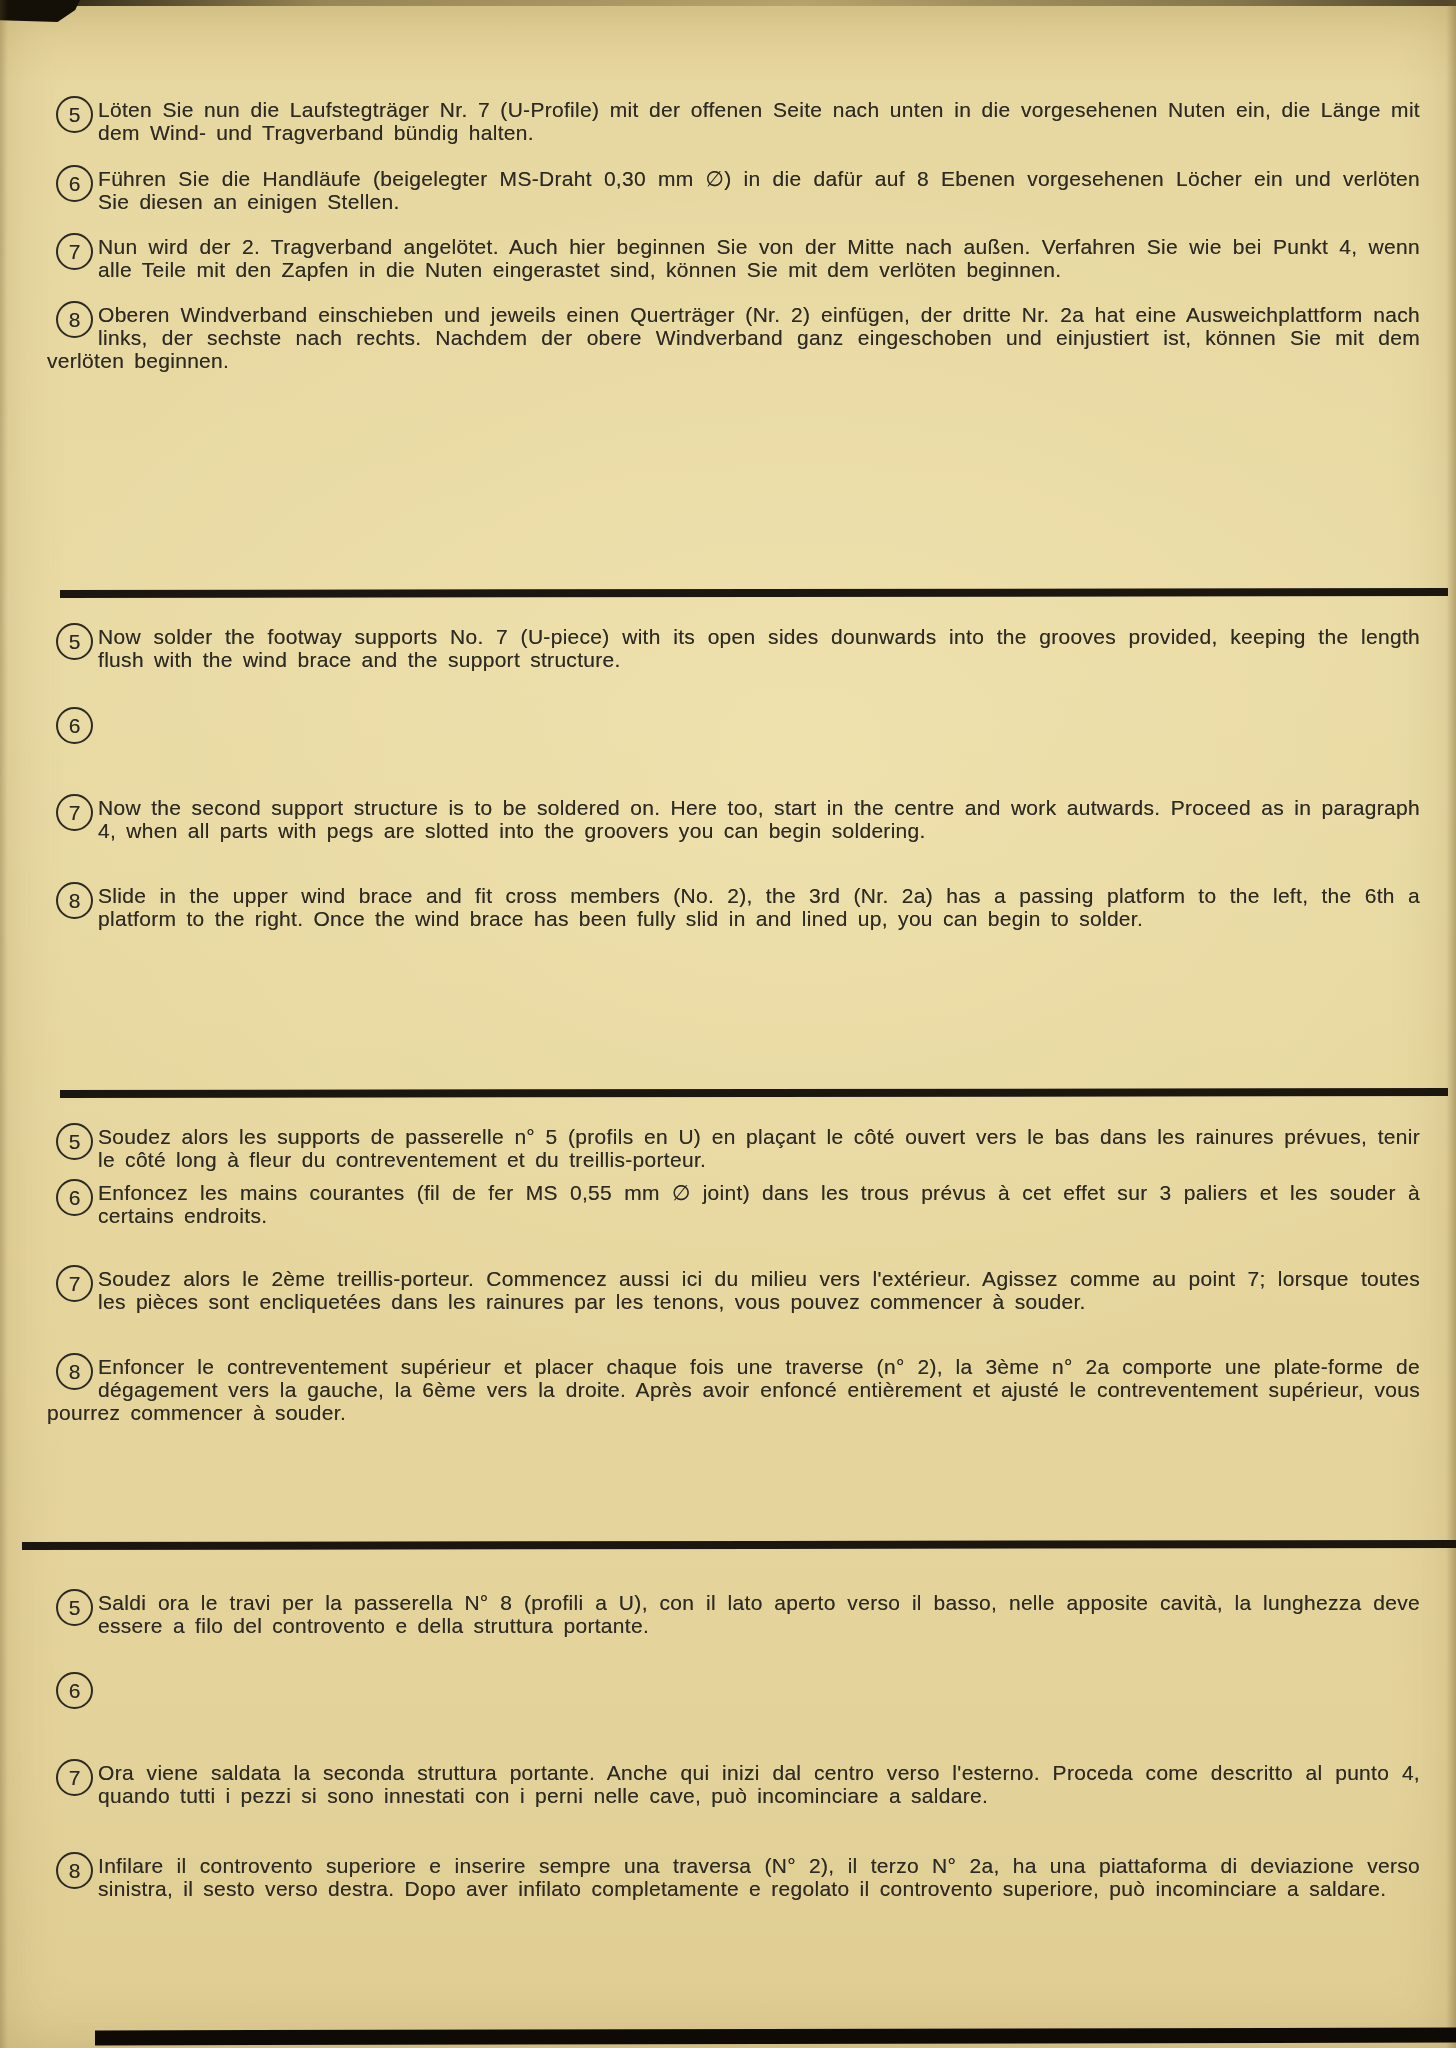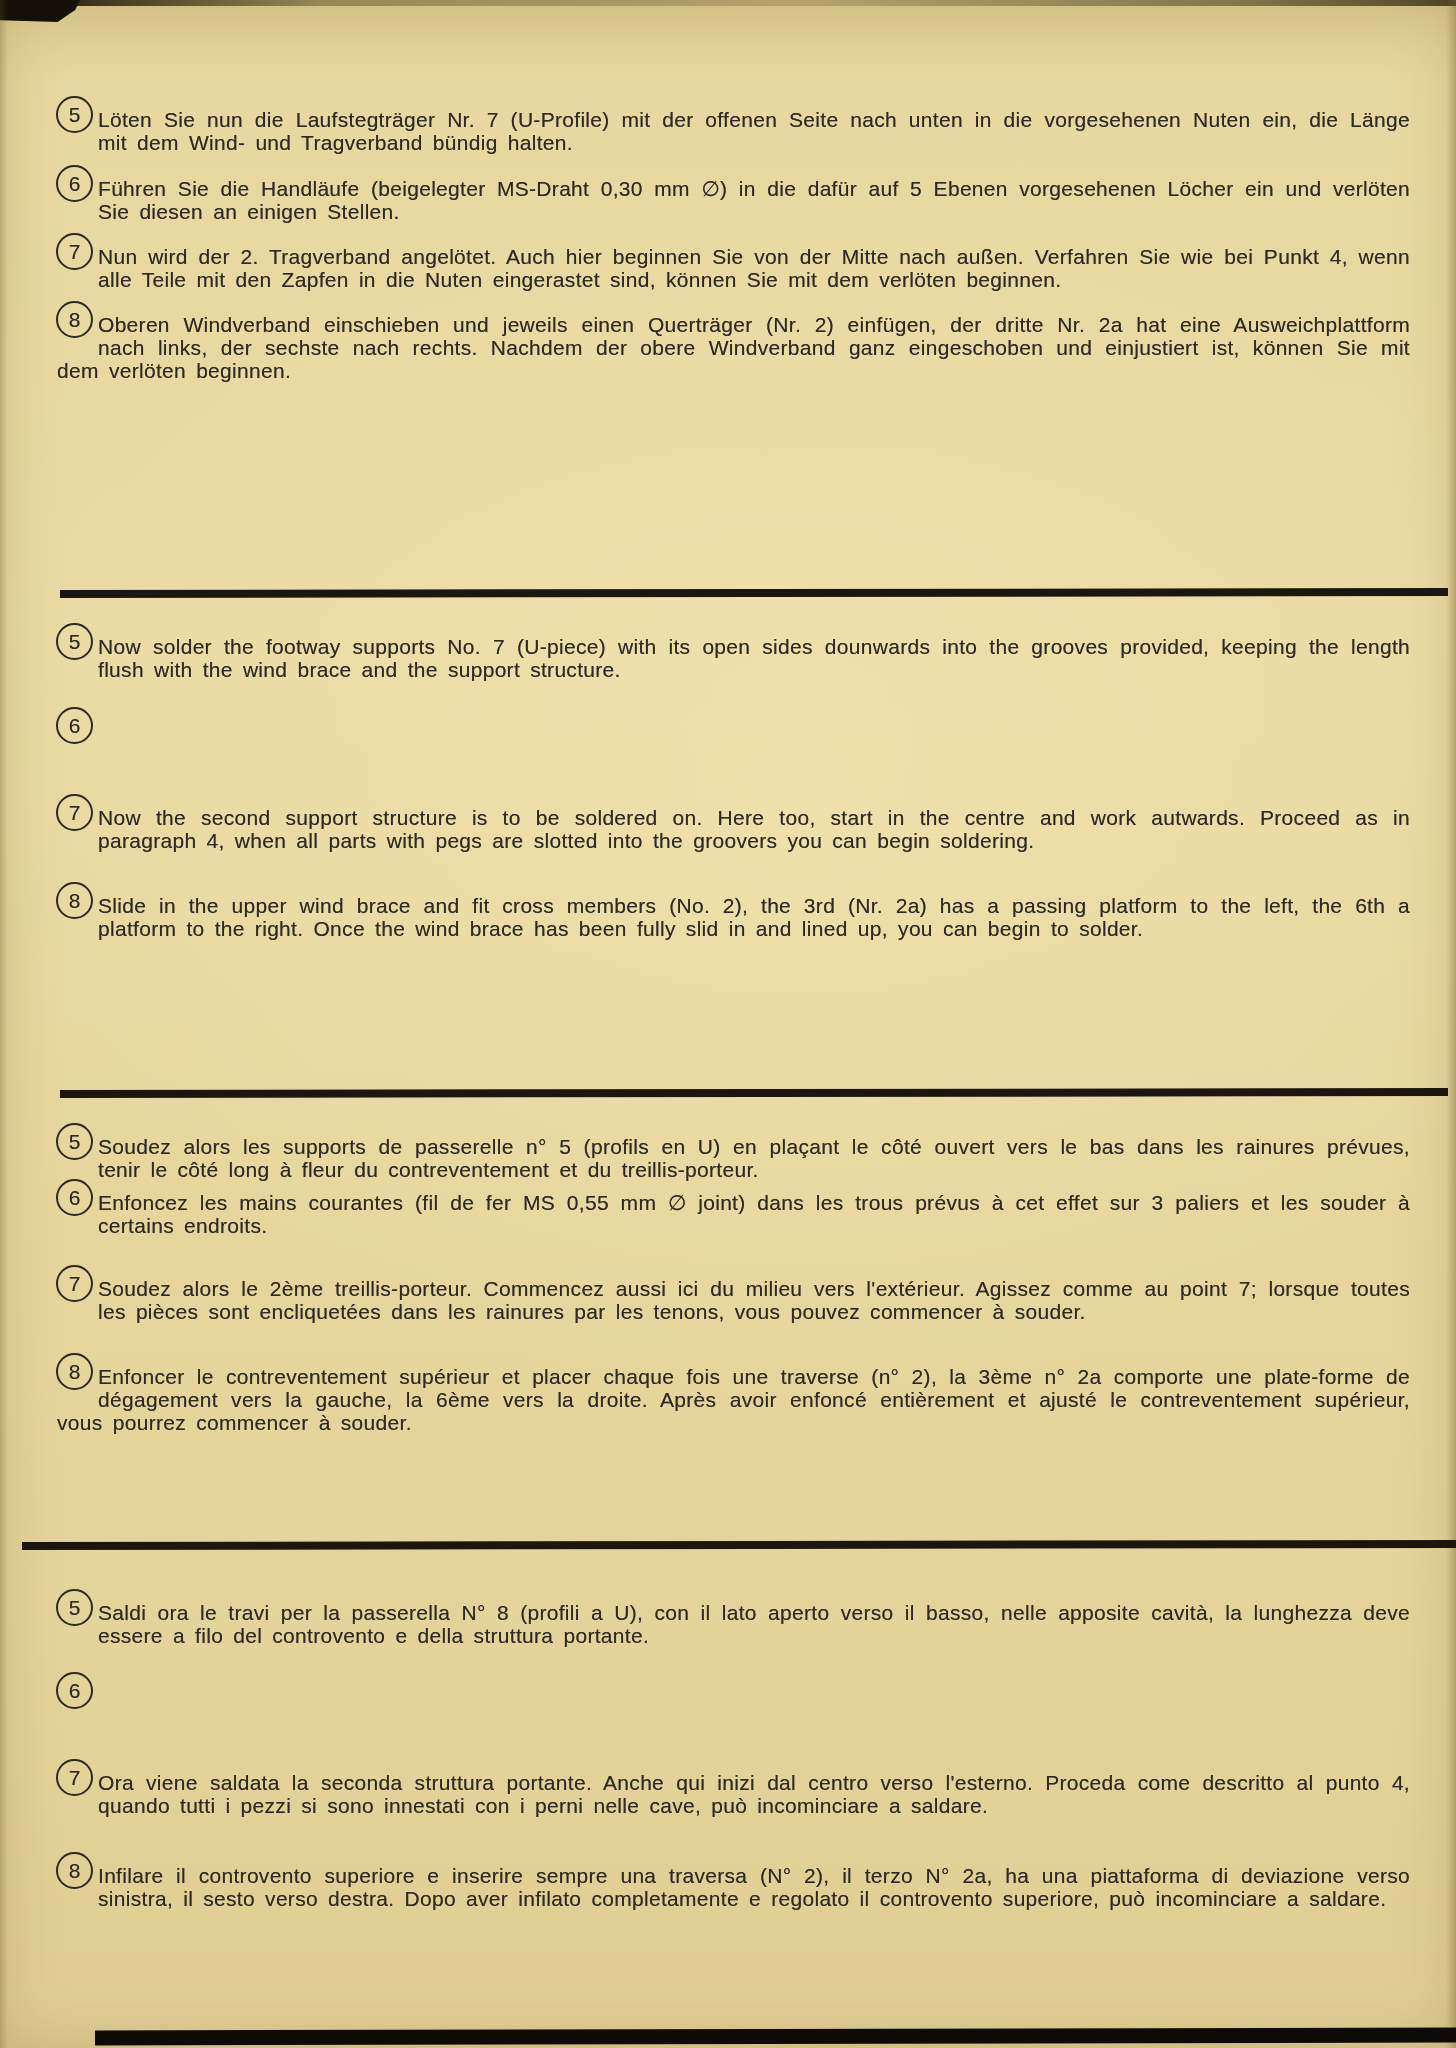--- a/index.html
+++ b/index.html
@@ -38,21 +38,21 @@
     text-align:justify;
     text-shadow:0 0 .5px rgba(45,42,35,.55);
   }
   .badge{float:left;width:56px;height:46px;}
   .circle{
     display:block;margin:3px 0 0 14px;
     width:33px;height:33px;
     border:2.5px solid #2d2a23;border-radius:50%;
     text-align:center;line-height:33px;font-size:21px;
   }
-  .txt{margin:15px;letter-spacing:.3px;word-spacing:4px;}
+  .txt{margin:5px;letter-spacing:.3px;word-spacing:4px;}
 
   
   .de-5{top:93px;}  .de-6{top:162px;}  .de-7{top:230px;}  .de-8{top:298px;}
   .en-5{top:620px;} .en-6{top:704px;}  .en-7{top:791px;}  .en-8{top:879px;}
   .fr-5{top:1120px;}.fr-6{top:1176px;} .fr-7{top:1262px;} .fr-8{top:1350px;}
   .it-5{top:1586px;}.it-6{top:1669px;} .it-7{top:1756px;} .it-8{top:1849px;}
 </style>
 </head>
 <body>
 
@@ -65,21 +65,21 @@
   <div class="step de-5">
     <span class="badge">
         <span class="circle">5</span>
       </span>
     <p class="txt">Löten Sie nun die Laufstegträger Nr. 7 (U-Profile) mit der offenen Seite nach unten in die vorgesehenen Nuten ein, die Länge mit dem Wind- und Tragverband bündig halten.</p>
   </div>
   <div class="step de-6">
     <span class="badge">
         <span class="circle">6</span>
       </span>
-    <p class="txt">Führen Sie die Handläufe (beigelegter MS-Draht 0,30 mm ∅) in die dafür auf 5 Ebenen vorgesehenen Löcher ein und verlöten Sie diesen an einigen Stellen.</p>
+    <p class="txt">Führen Sie die Handläufe (beigelegter MS-Draht 0,30 mm ∅) in die dafür auf 8 Ebenen vorgesehenen Löcher ein und verlöten Sie diesen an einigen Stellen.</p>
   </div>
   <div class="step de-7">
     <span class="badge">
         <span class="circle">7</span>
       </span>
     <p class="txt">Nun wird der 2. Tragverband angelötet. Auch hier beginnen Sie von der Mitte nach außen. Verfahren Sie wie bei Punkt 4, wenn alle Teile mit den Zapfen in die Nuten eingerastet sind, können Sie mit dem verlöten beginnen.</p>
   </div>
   <div class="step de-8">
     <span class="badge">
         <span class="circle">8</span>

